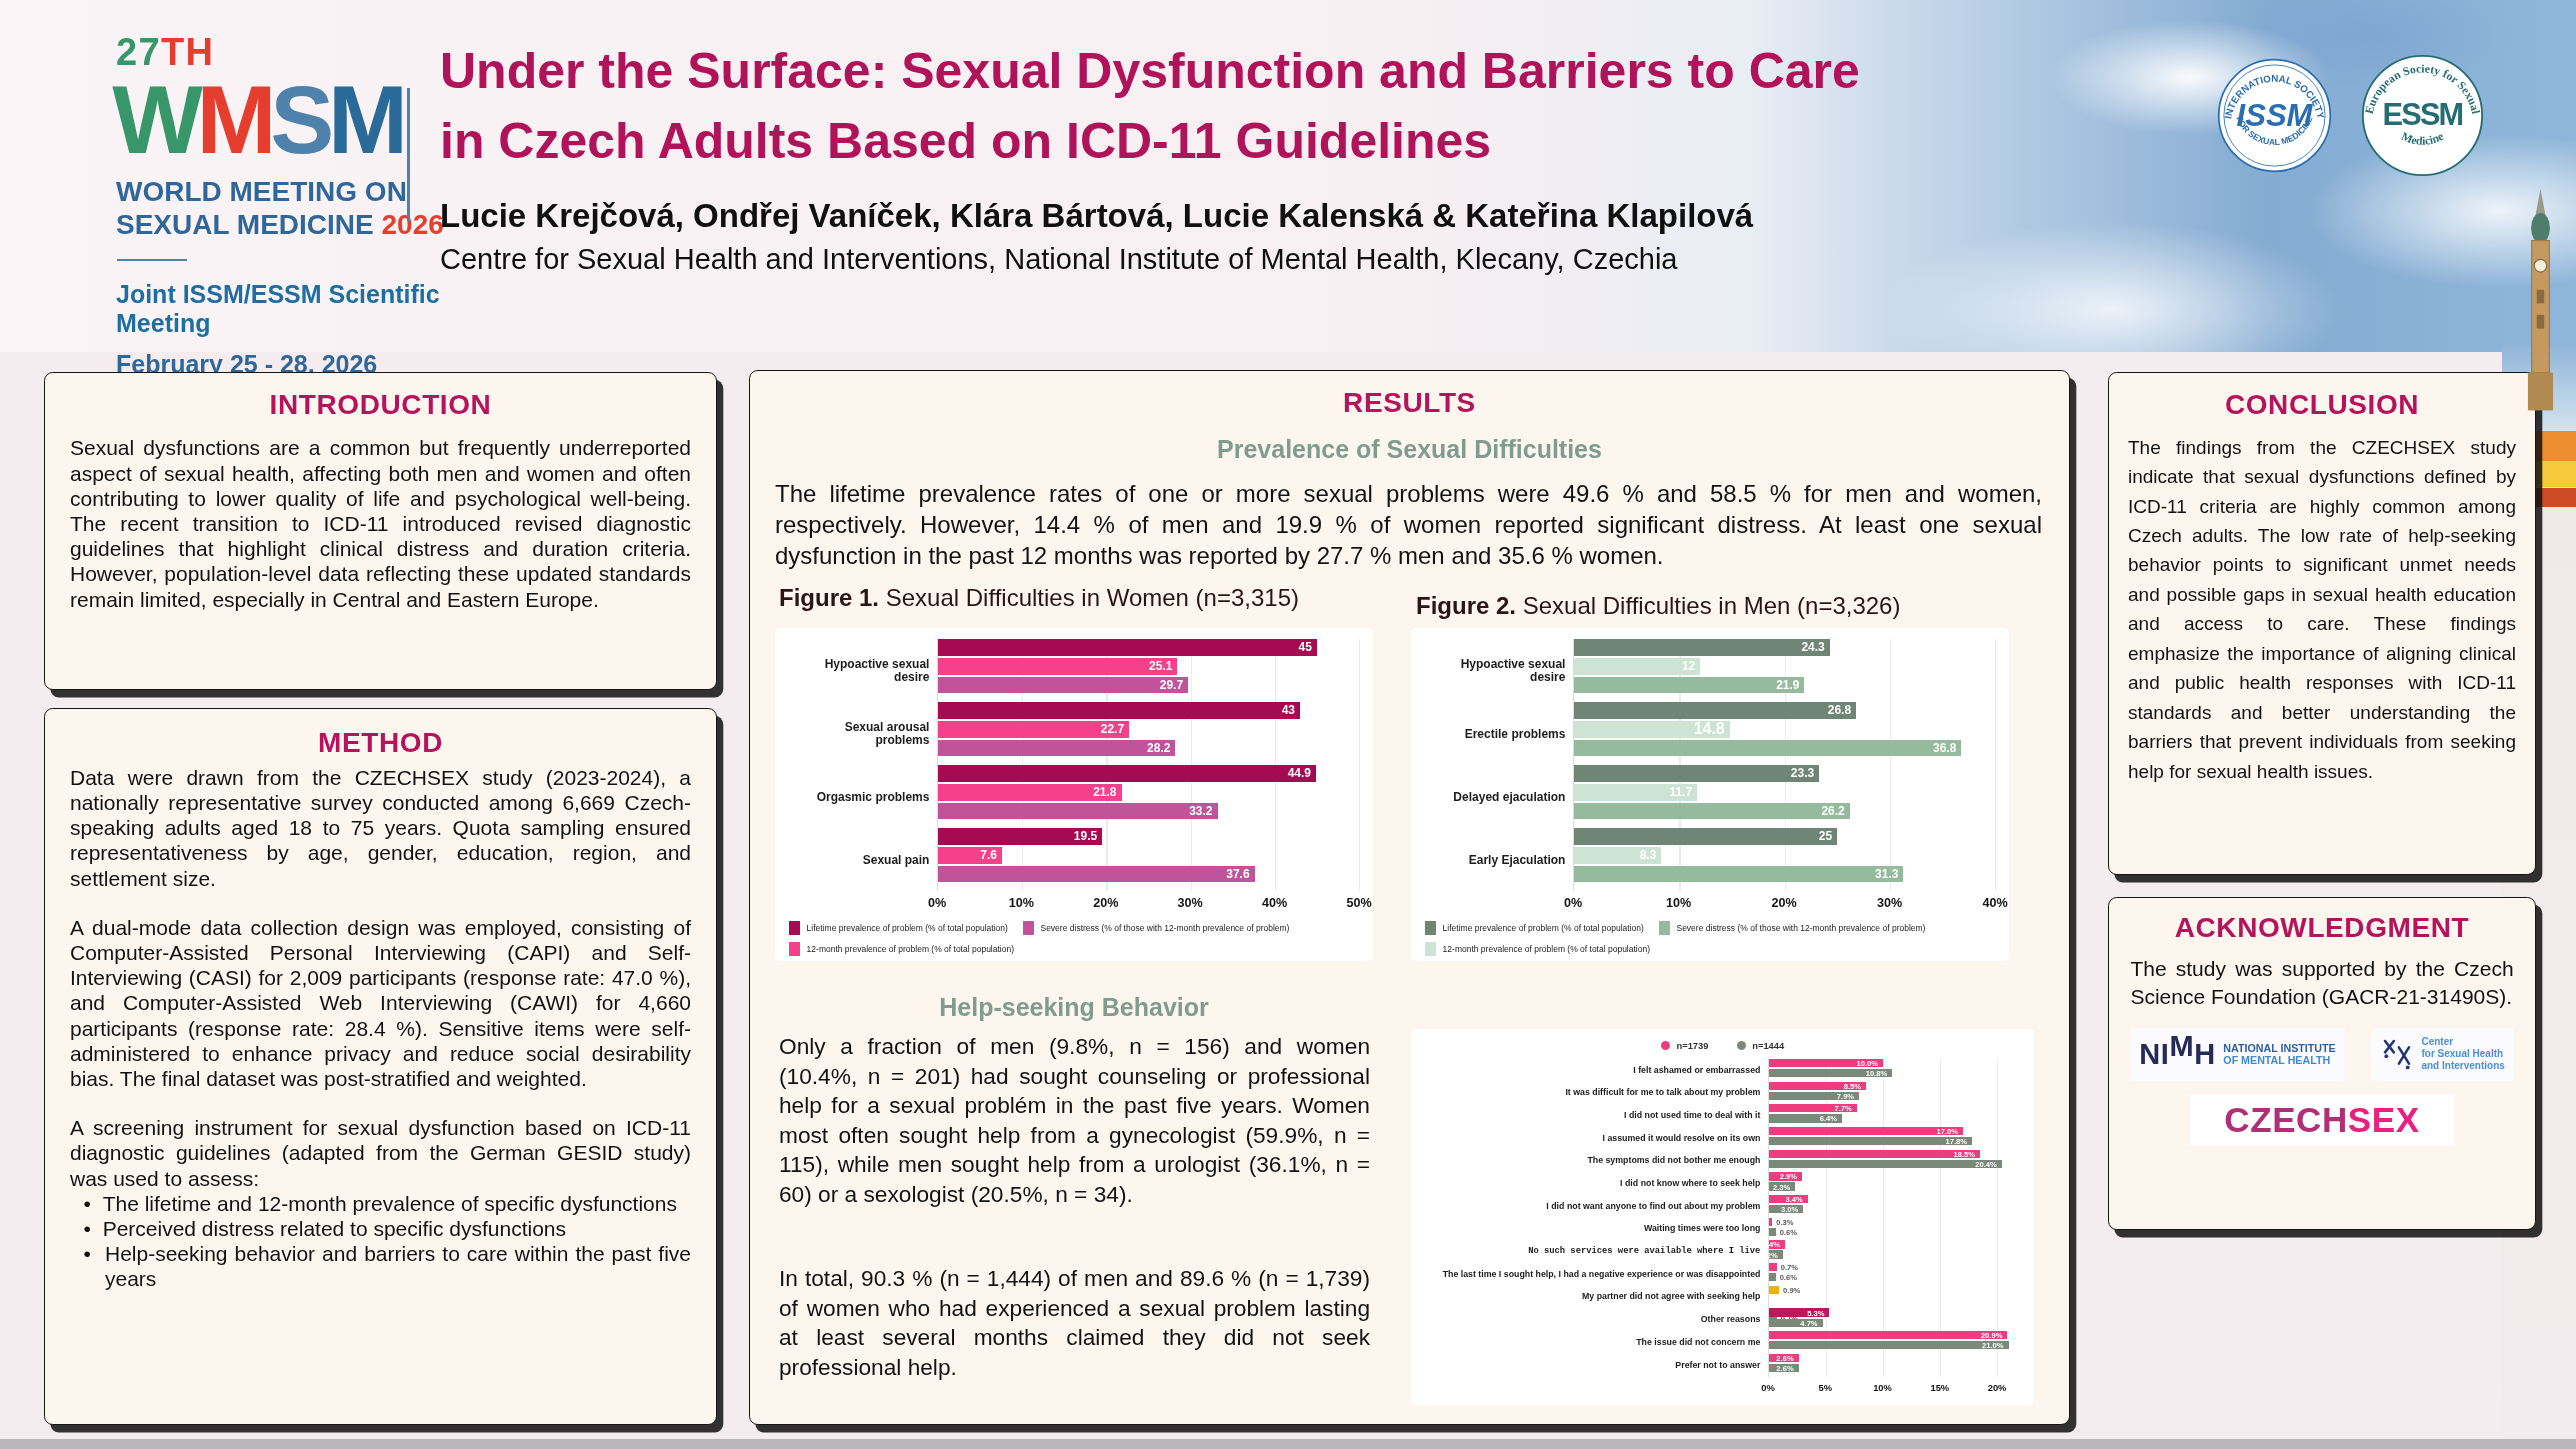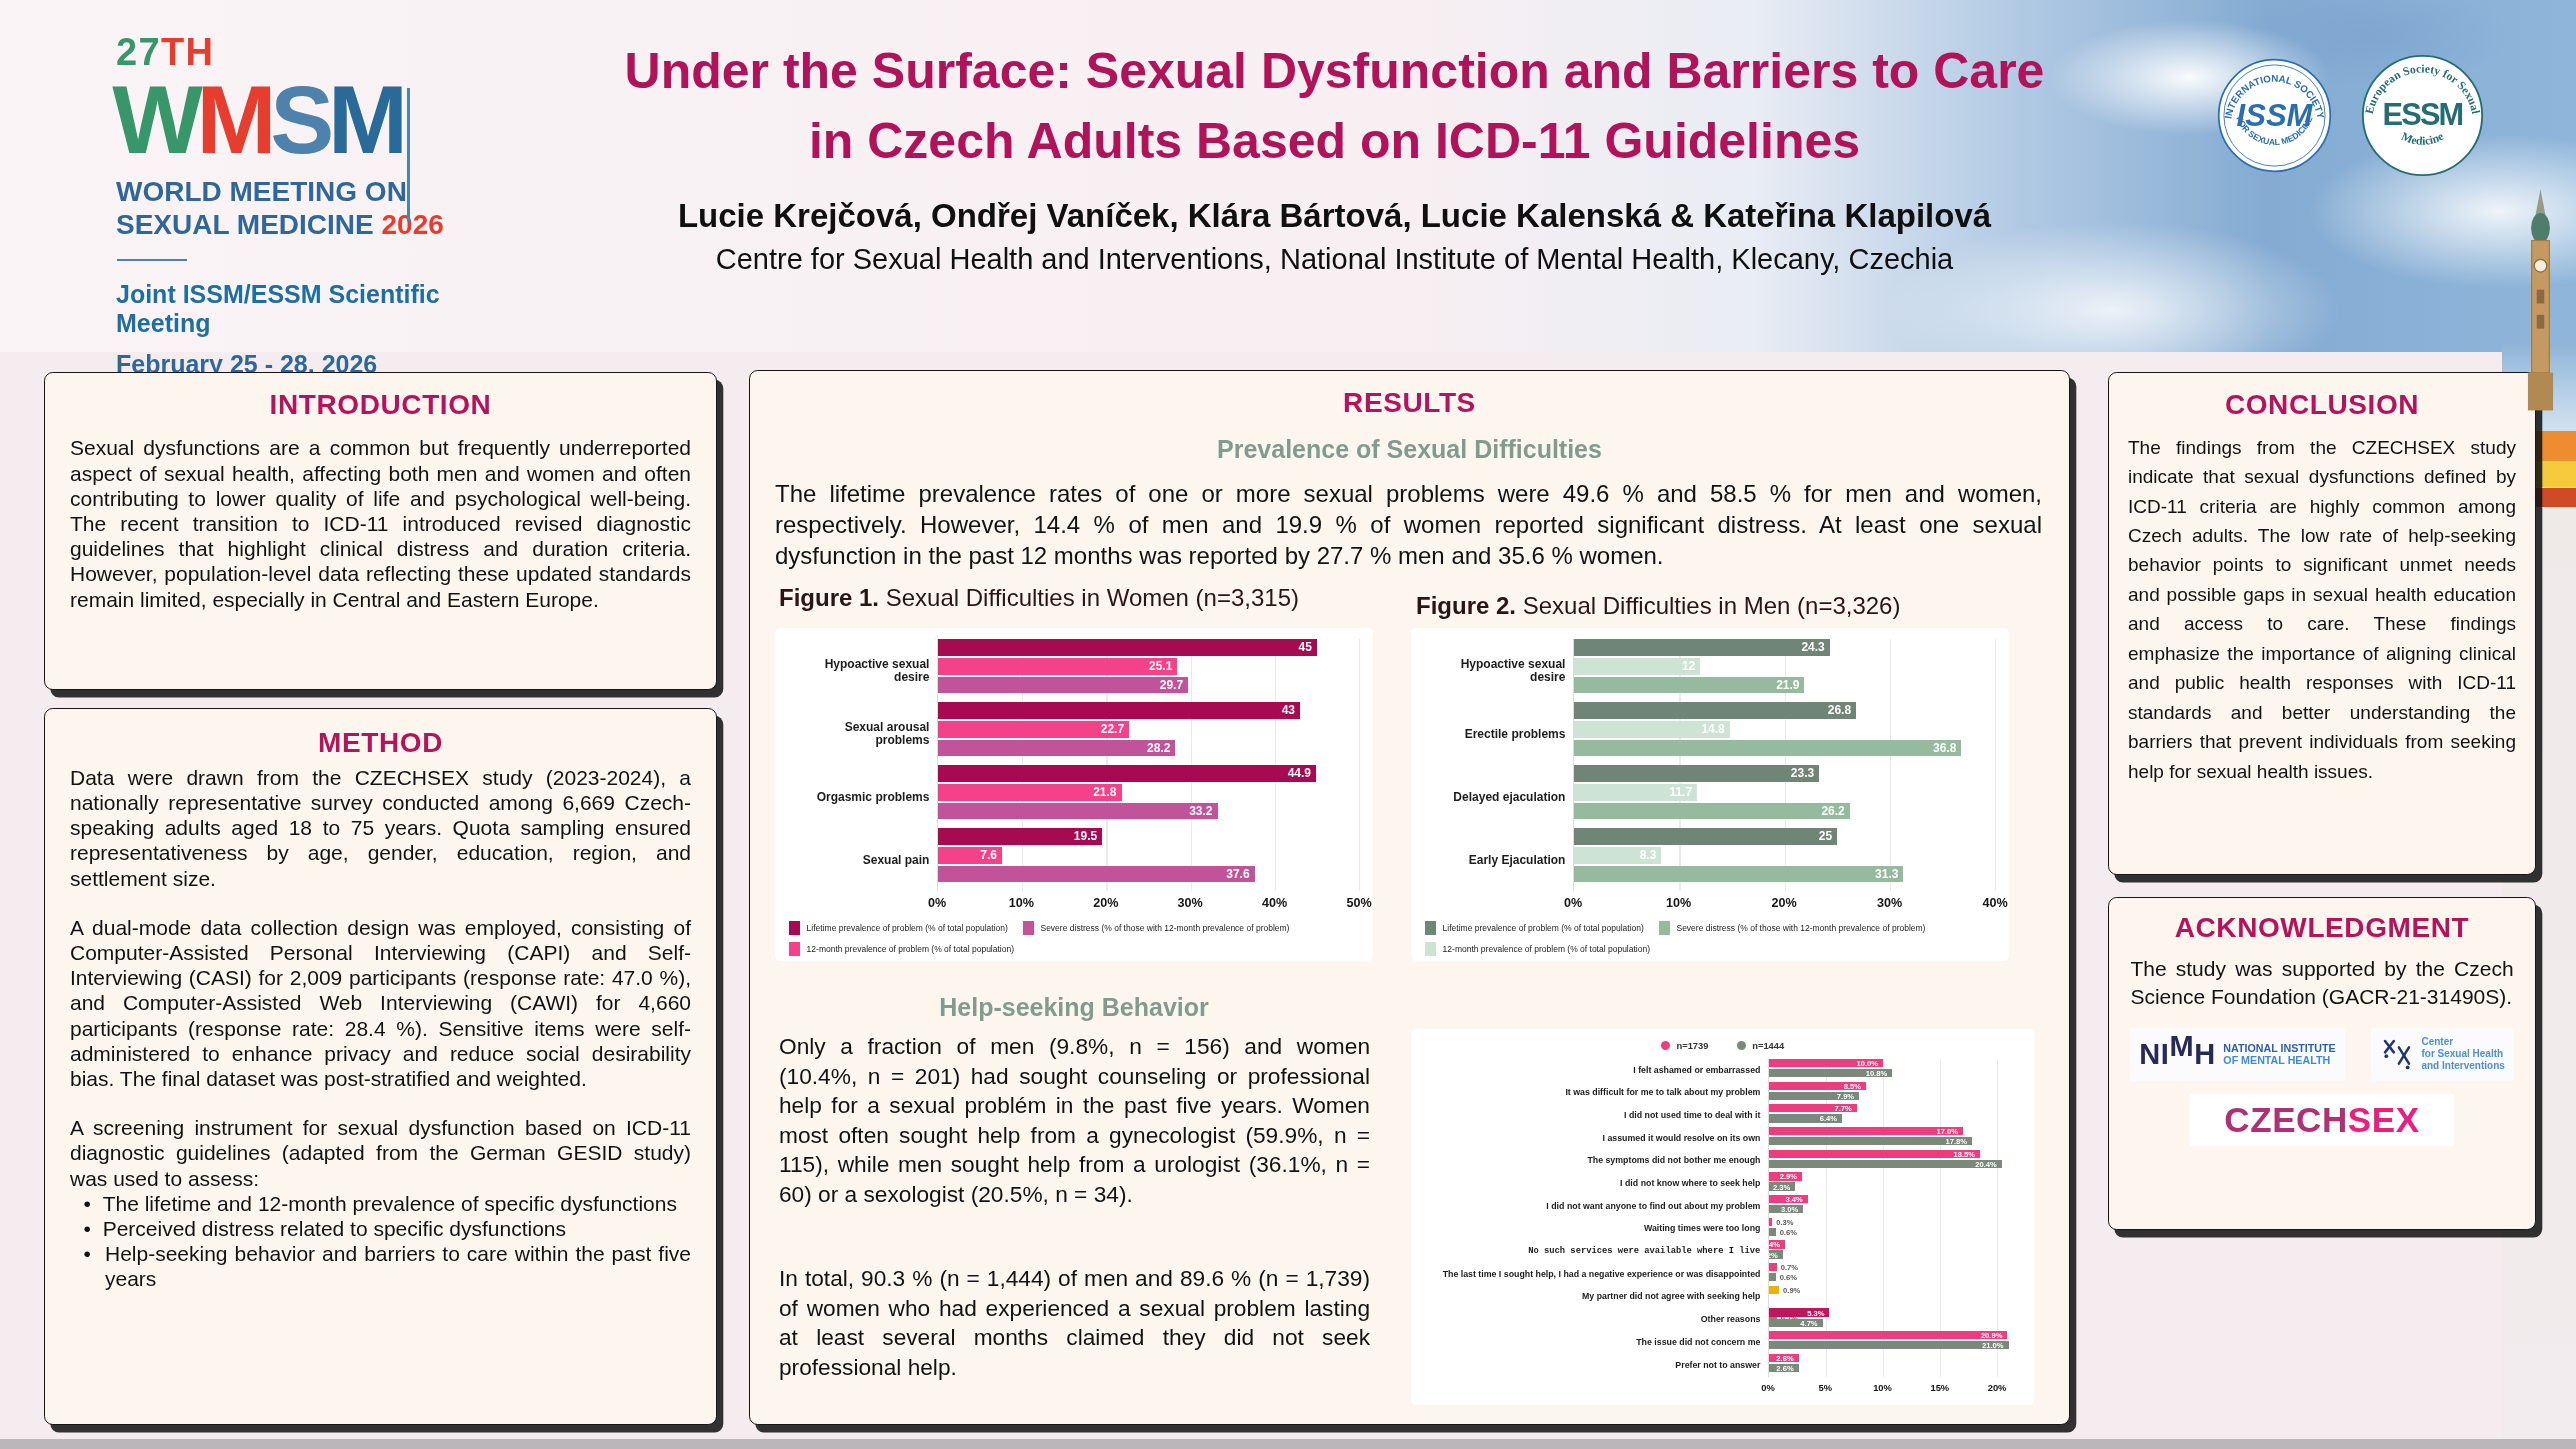--- a/index.html
+++ b/index.html
@@ -16,21 +16,21 @@
       linear-gradient(90deg,#faf4f6 0%,#f7eff2 55%,#e9edf4 68%,#b3cbe4 78%,#84abd2 88%,#8fb6da 100%);}
   .wmsm-logo{position:absolute;left:116px;top:33px;width:352px;}
   .wmsm-27th{font-size:38px;font-weight:800;letter-spacing:1.3px;line-height:1;}
   .wmsm-word{font-size:96px;font-weight:800;letter-spacing:-6.3px;line-height:1.02;margin-left:-3.8px;}
   .c-green{color:#37976b;} .c-red{color:#e53e2e;} .c-blue{color:#4f81ad;} .c-steel{color:#2a6a99;}
   .wmsm-divider{position:absolute;left:291px;top:55px;width:3.1px;height:133px;background:#4f81ad;}
   .wmsm-lines{margin-top:6.3px;font-size:28px;font-weight:800;color:#30679b;line-height:1.18;}
   .wmsm-rule{width:70px;height:2.5px;background:#4f81ad;margin:17.6px 0 19px 1.3px;}
   .wmsm-meeting{font-size:25px;font-weight:800;color:#1d6fa3;}
   .wmsm-dates{font-size:25px;font-weight:800;color:#30679b;margin-top:11.3px;}
-  .title-block{position:absolute;left:460px;top:36px;width:1749px;text-align:center;}
+  .title-block{position:absolute;left:440px;top:36px;width:1749px;text-align:left;}
   .poster-title{font-size:50px;font-weight:800;color:#b1135a;line-height:1.4;}
   .authors{margin-top:21.4px;font-size:33px;font-weight:700;color:#101010;}
   .affiliation{margin-top:7.6px;font-size:29px;color:#101010;}
   .badge{position:absolute;}
   .badge-issm{left:2217px;top:58px;}
   .badge-essm{left:2361px;top:54px;}
 
   
   .right-strip{position:absolute;right:0;top:343px;width:74px;height:1096px;
     background:linear-gradient(180deg,#8fb4d8 0%,#b9d2e8 5%,#dde6ee 9%,#efe9e8 15%,#f2ecee 100%);}
@@ -316,21 +316,21 @@
               </div>
               <div class="bar" style="height: 16.4px; margin-bottom: 0px; width: 54.75%; background: rgb(149, 186, 158);">
                 <span class="bar-val" style="font-size: 12px;">21.9</span>
               </div>
             </div>
             <div class="bar-group" style="height: 63px; padding-bottom: 8.8px;">
               <div class="bar" style="height: 16.4px; margin-bottom: 2.5px; width: 67%; background: rgb(111, 133, 118);">
                 <span class="bar-val" style="font-size: 12px;">26.8</span>
               </div>
               <div class="bar" style="height: 16.4px; margin-bottom: 2.5px; width: 37%; background: rgb(205, 228, 212);">
-                <span class="bar-val" style="font-size: 12px;">14.8</span>
+                <span class="bar-val" style="font-size: 16px;">14.8</span>
               </div>
               <div class="bar" style="height: 16.4px; margin-bottom: 0px; width: 92%; background: rgb(149, 186, 158);">
                 <span class="bar-val" style="font-size: 12px;">36.8</span>
               </div>
             </div>
             <div class="bar-group" style="height: 63px; padding-bottom: 8.8px;">
               <div class="bar" style="height: 16.4px; margin-bottom: 2.5px; width: 58.25%; background: rgb(111, 133, 118);">
                 <span class="bar-val" style="font-size: 12px;">23.3</span>
               </div>
               <div class="bar" style="height: 16.4px; margin-bottom: 2.5px; width: 29.25%; background: rgb(205, 228, 212);">

